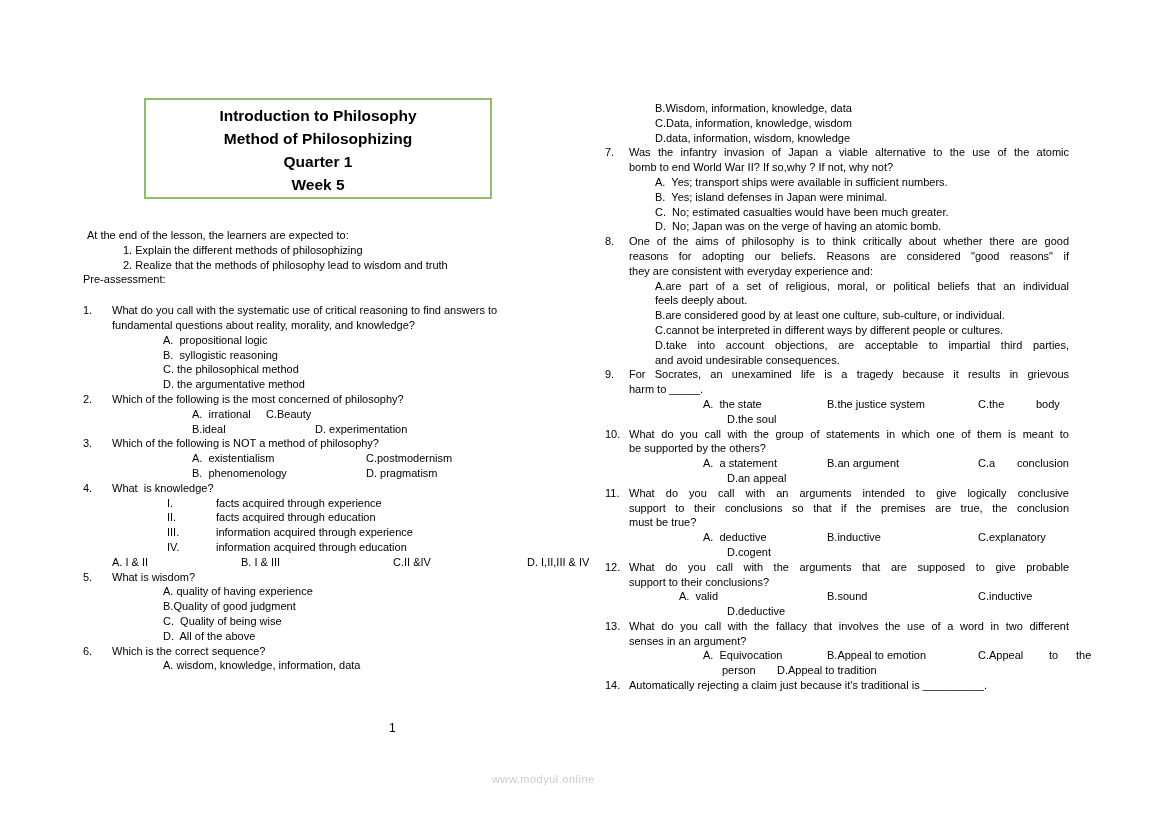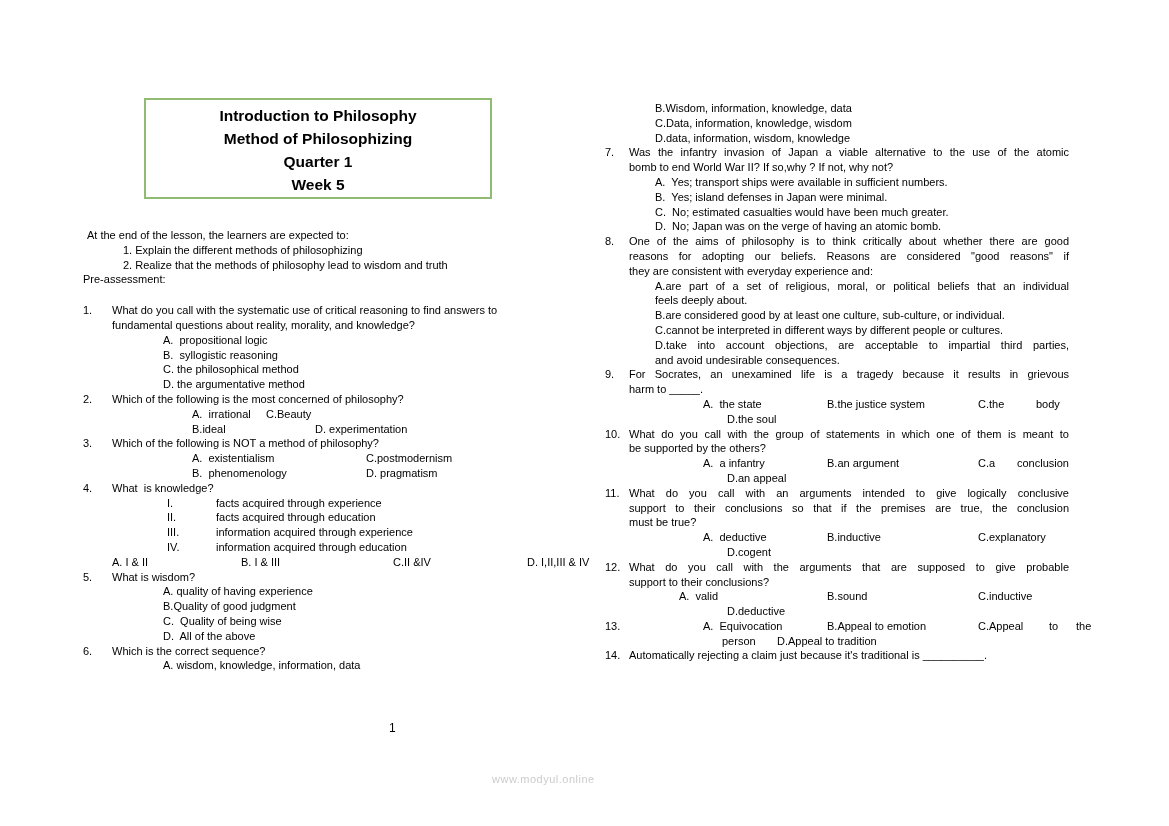--- a/index.html
+++ b/index.html
@@ -199,21 +199,21 @@
       </div>
     </div>
 
     <div class="q">
       <span class="qnum">10.</span>
       <div>
         <div class="jl">What do you call with the group of statements in which one of them is meant to</div>
         <div>be supported by the others?</div>
       </div>
       <div class="row">
-        <span style="left:74px">A.  a infantry</span>
+        <span style="left:74px">A.  a statement</span>
         <span style="left:198px">B.an argument</span>
         <span style="left:349px">C.a</span>
         <span style="left:388px">conclusion</span>
       </div>
       <div class="row">
         <span style="left:98px">D.an appeal</span>
       </div>
     </div>
 
     <div class="q">
@@ -244,20 +244,24 @@
         <span style="left:198px">B.sound</span>
         <span style="left:349px">C.inductive</span>
       </div>
       <div class="row">
         <span style="left:98px">D.deductive</span>
       </div>
     </div>
 
     <div class="q">
       <span class="qnum">13.</span>
+      <div>
+        <div class="jl">What do you call with the fallacy that involves the use of a word in two different</div>
+        <div>senses in an argument?</div>
+      </div>
       <div class="row">
         <span style="left:74px">A.  Equivocation</span>
         <span style="left:198px">B.Appeal to emotion</span>
         <span style="left:349px">C.Appeal</span>
         <span style="left:420px">to</span>
         <span style="left:447px">the</span>
       </div>
       <div class="row">
         <span style="left:93px">person</span>
         <span style="left:148px">D.Appeal to tradition</span>

